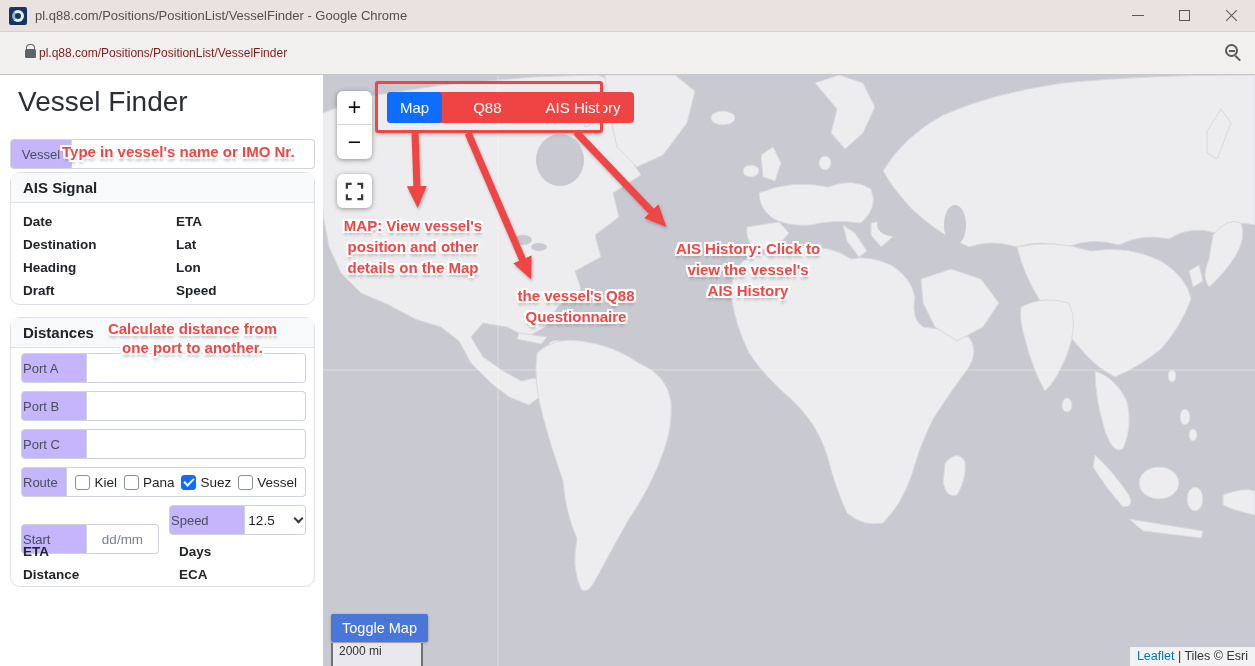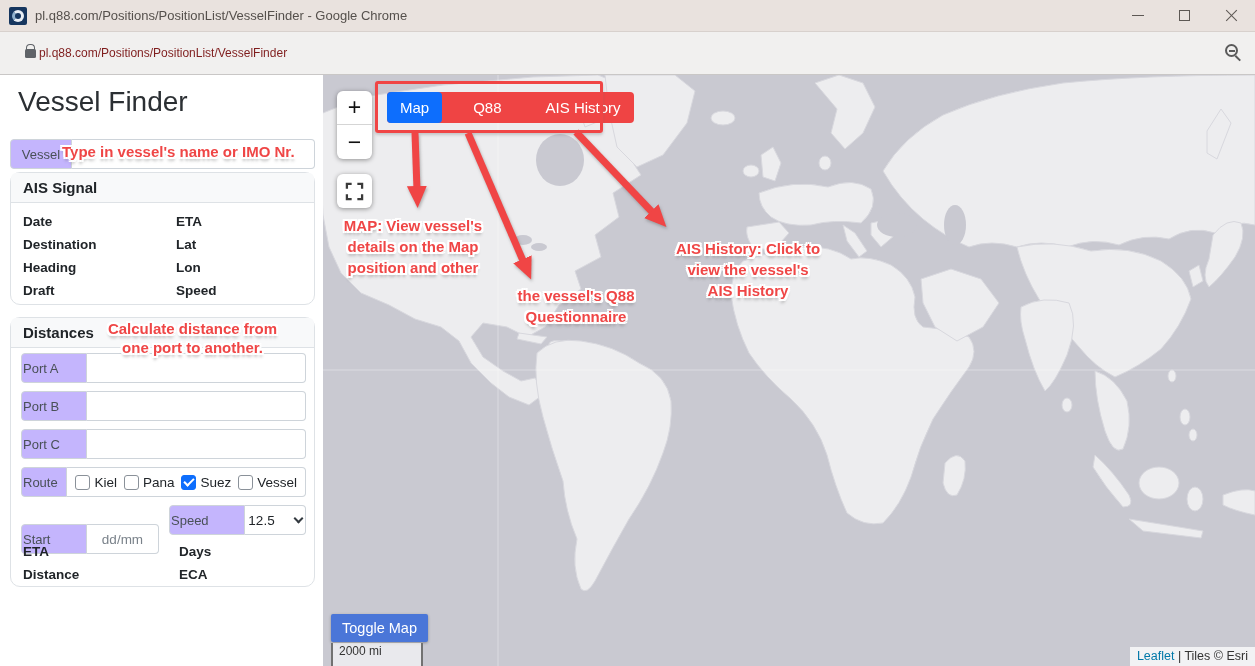--- a/index.html
+++ b/index.html
@@ -307,22 +307,22 @@
       </defs>
       <g stroke="#f04545" stroke-width="7" fill="none">
         <line x1="92" y1="58" x2="94" y2="115" marker-end="url(#ah)"></line>
         <line x1="145" y1="58" x2="201" y2="188" marker-end="url(#ah)"></line>
         <line x1="253" y1="57" x2="331" y2="139" marker-end="url(#ah)"></line>
       </g>
     </svg>
 
     <div class="red-note callout co-map">
       <div>MAP: View vessel's</div>
+      <div>position and other</div>
       <div>details on the Map</div>
-      <div>position and other</div>
     </div>
     <div class="red-note callout co-q88">
       <div>the vessel's Q88</div>
       <div>Questionnaire</div>
     </div>
     <div class="red-note callout co-ais">
       <div>AIS History: Click to</div>
       <div>view the vessel's</div>
       <div>AIS History</div>
     </div>

